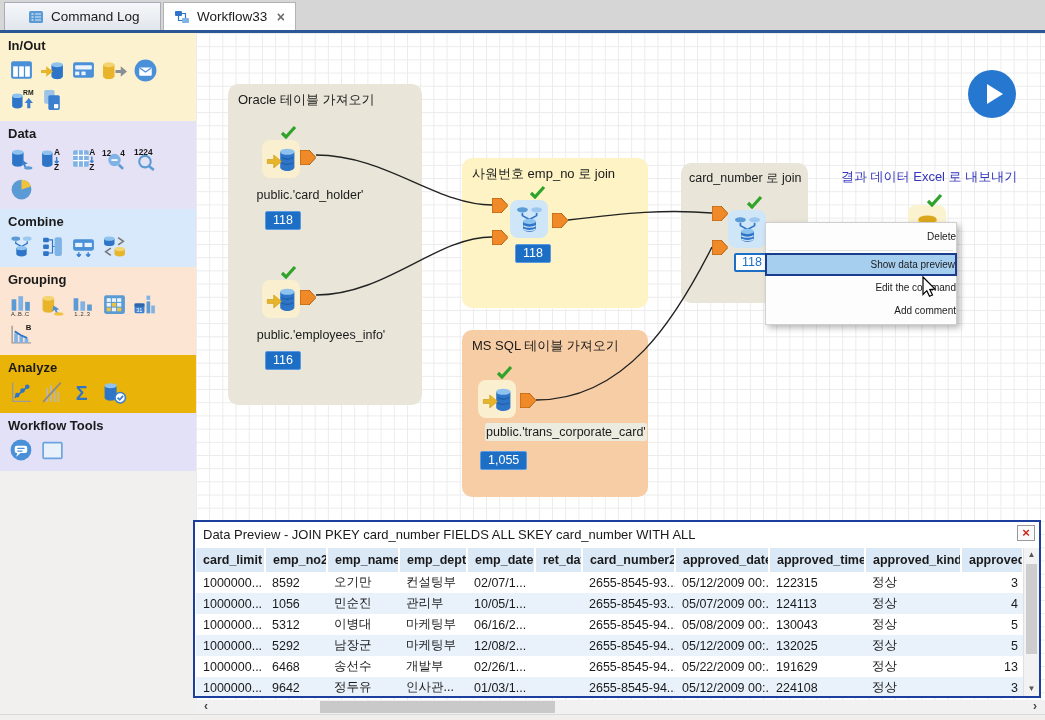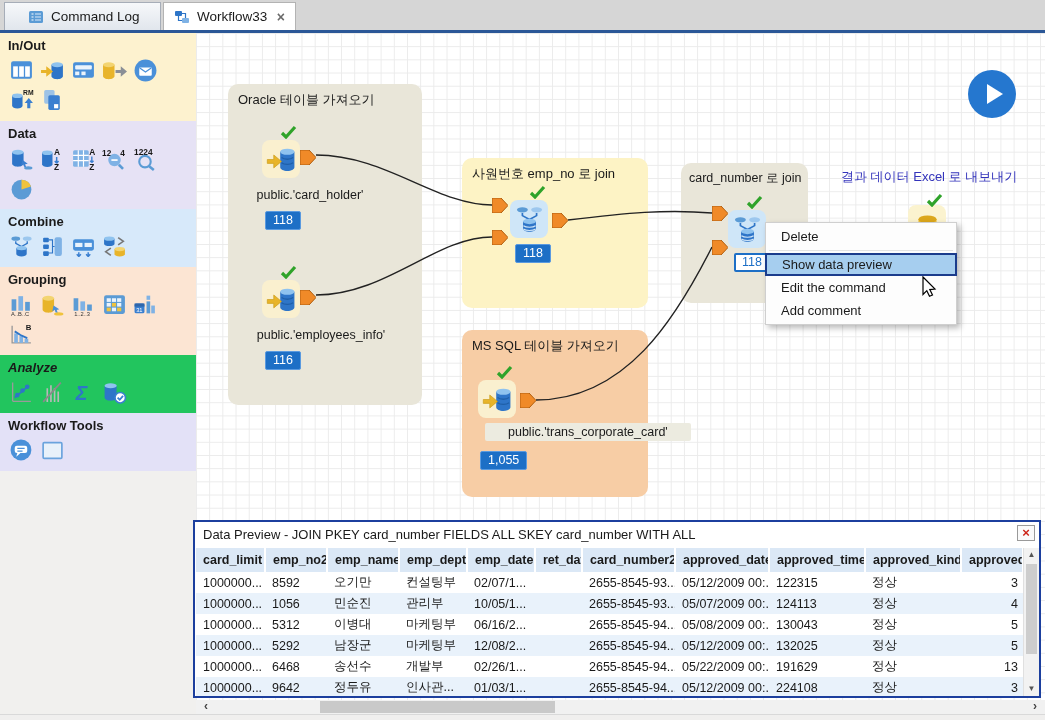--- a/index.html
+++ b/index.html
@@ -32,33 +32,33 @@
                      linear-gradient(90deg,#ebebeb 1px, transparent 1px);
     background-size:13.2px 13.2px; }
   .wires { position:absolute; left:0; top:0; z-index:2; pointer-events:none; }
   .wfgroup { position:absolute; border-radius:10px; z-index:1; }
   .wfgroup .gtitle { position:absolute; left:10px; top:7px; font-size:13px; white-space:nowrap; }
   .nodeicon { position:absolute; width:38px; height:38px; border-radius:8px; display:flex;
               align-items:center; justify-content:center; z-index:3; }
   .check { position:absolute; z-index:4; }
   .port { position:absolute; z-index:4; }
   .nlabel { position:absolute; font-size:12.5px; white-space:nowrap; z-index:3; text-align:center; }
-  .nlabel.pill { background:#ecebe0; padding:2px 23px; border-radius:2px;text-align:center; }
+  .nlabel.pill { background:#ecebe0; padding:2px 1px; border-radius:2px;text-align:center; }
   .badge { position:absolute; background:#1d6fc6; border:1px solid #5a9ae0; color:#fff; font-size:12.5px;
            padding:1px 7px 2px 7px; border-radius:2px; z-index:3; }
   .badge.sel { background:#ffffff; color:#1d6fc6; border:2px solid #1d6fc6; padding:0 6px 1px 6px; }
   .playbtn { position:absolute; left:772px; top:37px; width:48px; height:48px; border-radius:50%;
              background:#2577cf; z-index:3; display:flex; align-items:center; justify-content:center; }
   .playbtn .tri { width:0; height:0; border-left:16px solid #fff; border-top:10px solid transparent;
                   border-bottom:10px solid transparent; margin-left:5px; }
 
   
   .ctxmenu { position:absolute; left:765px; top:222px; width:192px; background:#fdfdfd;
              border:1px solid #cfcfcf; box-shadow:3px 3px 6px rgba(0,0,0,.28); padding:2px 0; z-index:50; }
-  .mitem { height:23px; line-height:23px; padding-left:15px; font-size:13px; color:#1a1a1a; }
+  .mitem { height:23px; line-height:23px; padding-left:15px; font-size:10px; color:#1a1a1a;text-align:right; }
   .mitem.hl { background:#a6ceef; border:2px solid #1b3c8c; height:23px; line-height:19px; margin:0 -1px; }
   .msep { height:1px; background:#e3e3e3; margin:2px 3px; }
   .cursor { position:absolute; left:922px; top:276px; z-index:60; }
 
   
   .preview { position:absolute; left:193px; top:520px; width:848px; height:178px; background:#fff;
              border:2px solid #1c3f9e; z-index:40; overflow:hidden; }
   .pv-title { height:26px; line-height:26px; padding-left:8px; font-size:13px; white-space:nowrap; }
   .pv-close { position:absolute; top:3px; right:4px; width:18px; height:16px; background:#fafafa;
               border:1px solid #9a9a9a; color:#cc2418; font-weight:bold; font-size:13px; line-height:13px;
@@ -318,21 +318,21 @@
             <path d="M3 3.5V20h18" stroke="#9a9a9a" stroke-width="1.3" fill="none"></path>
             <rect x="5" y="11" width="3.5" height="9" fill="#7fb2e5"></rect>
             <rect x="10" y="13.5" width="3.5" height="6.5" fill="#7fb2e5"></rect>
             <rect x="15" y="16" width="3.5" height="4" fill="#7fb2e5"></rect>
             <path d="M5.5 9l5.5 3.5 6.5 3" stroke="#2e75c8" stroke-width="1.8" fill="none"></path>
             <text x="16" y="8" font-size="7.5" font-weight="bold" fill="#1a1a1a">B</text>
           </svg>
         </span>
       </div>
     </div>
-    <div class="psection" style="background: #22c55e; font-style: italic;">
+    <div class="psection" style="background: #eab308;">
       <div class="ptitle">Analyze</div>
       <div class="picons">
         <span class="pitem">
           <svg viewBox="0 0 24 24">
             <path d="M3.5 2.5V20.5M3.5 20.5H21" stroke="#9a9a9a" stroke-width="1.3"></path>
             <path d="M5.5 17L19 5.5" stroke="#2e75c8" stroke-width="1.6"></path>
             <circle cx="8" cy="14.5" r="2.2" fill="#2e75c8"></circle>
             <circle cx="13" cy="10" r="2.2" fill="#2e75c8"></circle>
             <circle cx="17.5" cy="6.5" r="2.2" fill="#2e75c8"></circle>
           </svg>

